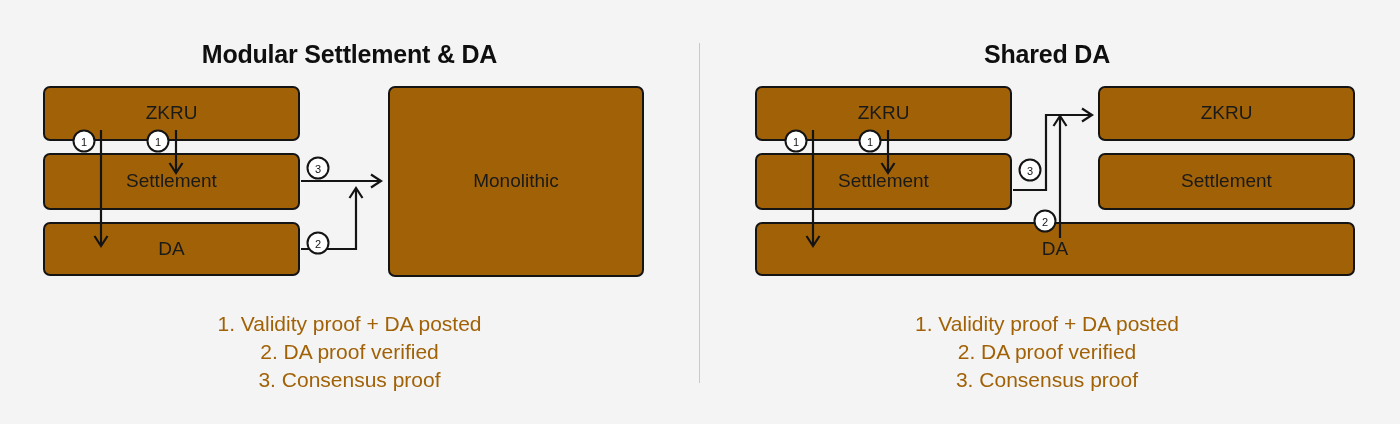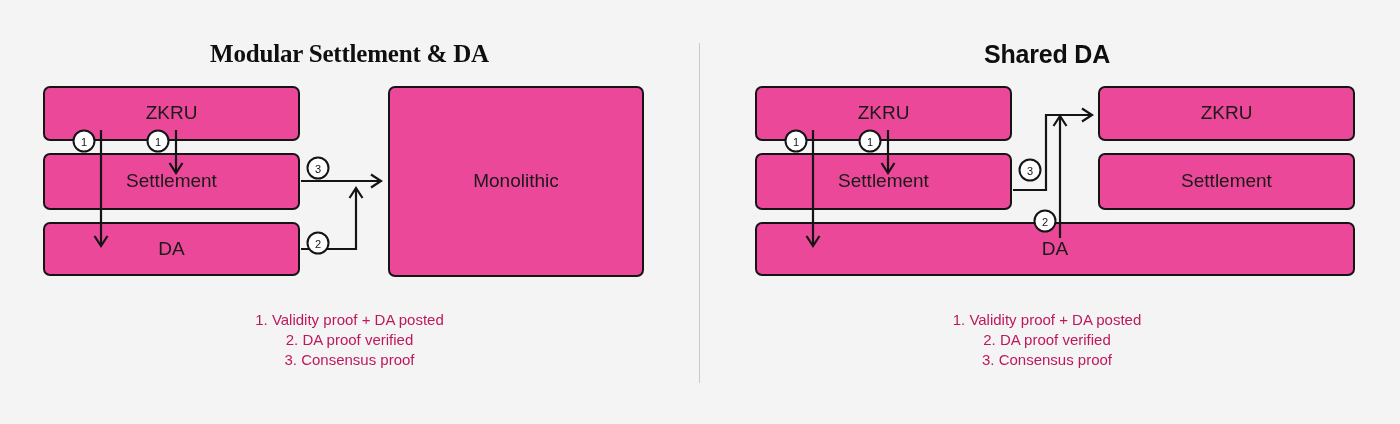--- a/index.html
+++ b/index.html
@@ -40,47 +40,47 @@
     position: absolute;
     left: 0;
     width: 100%;
     text-align: center;
     font-size: 25px;
     font-weight: bold;
     letter-spacing: -0.2px;
     color: #0f0f0f;
     white-space: nowrap;
   }
-  #title-left  { top: 40px; font-family: Liberation Serif, serif; }
+  #title-left  { top: 40px; }
   #title-right { top: 40px; }
 
   .box {
     position: absolute;
-    background: #ec4899;
+    background: #a16207;
     border: 2.2px solid #141414;
     border-radius: 7px;
     box-sizing: border-box;
     display: flex;
     align-items: center;
     justify-content: center;
     font-size: 19px;
     color: #1a1a1a;
     line-height: 1.28;
     text-align: center;
   }
   .box.two-line { font-size: 19px; }
 
   .legend {
     position: absolute;
     width: 100%;
     left: 0;
     top: 310px;
     text-align: center;
-    font-size: 15px;
-    color: #be185d;
+    font-size: 21px;
+    color: #a16207;
     line-height: 1.33;
   }
   .legend div { white-space: nowrap; }
 
   svg.overlay {
     position: absolute;
     left: 0;
     top: 0;
     width: 699px;
     height: 424px;

